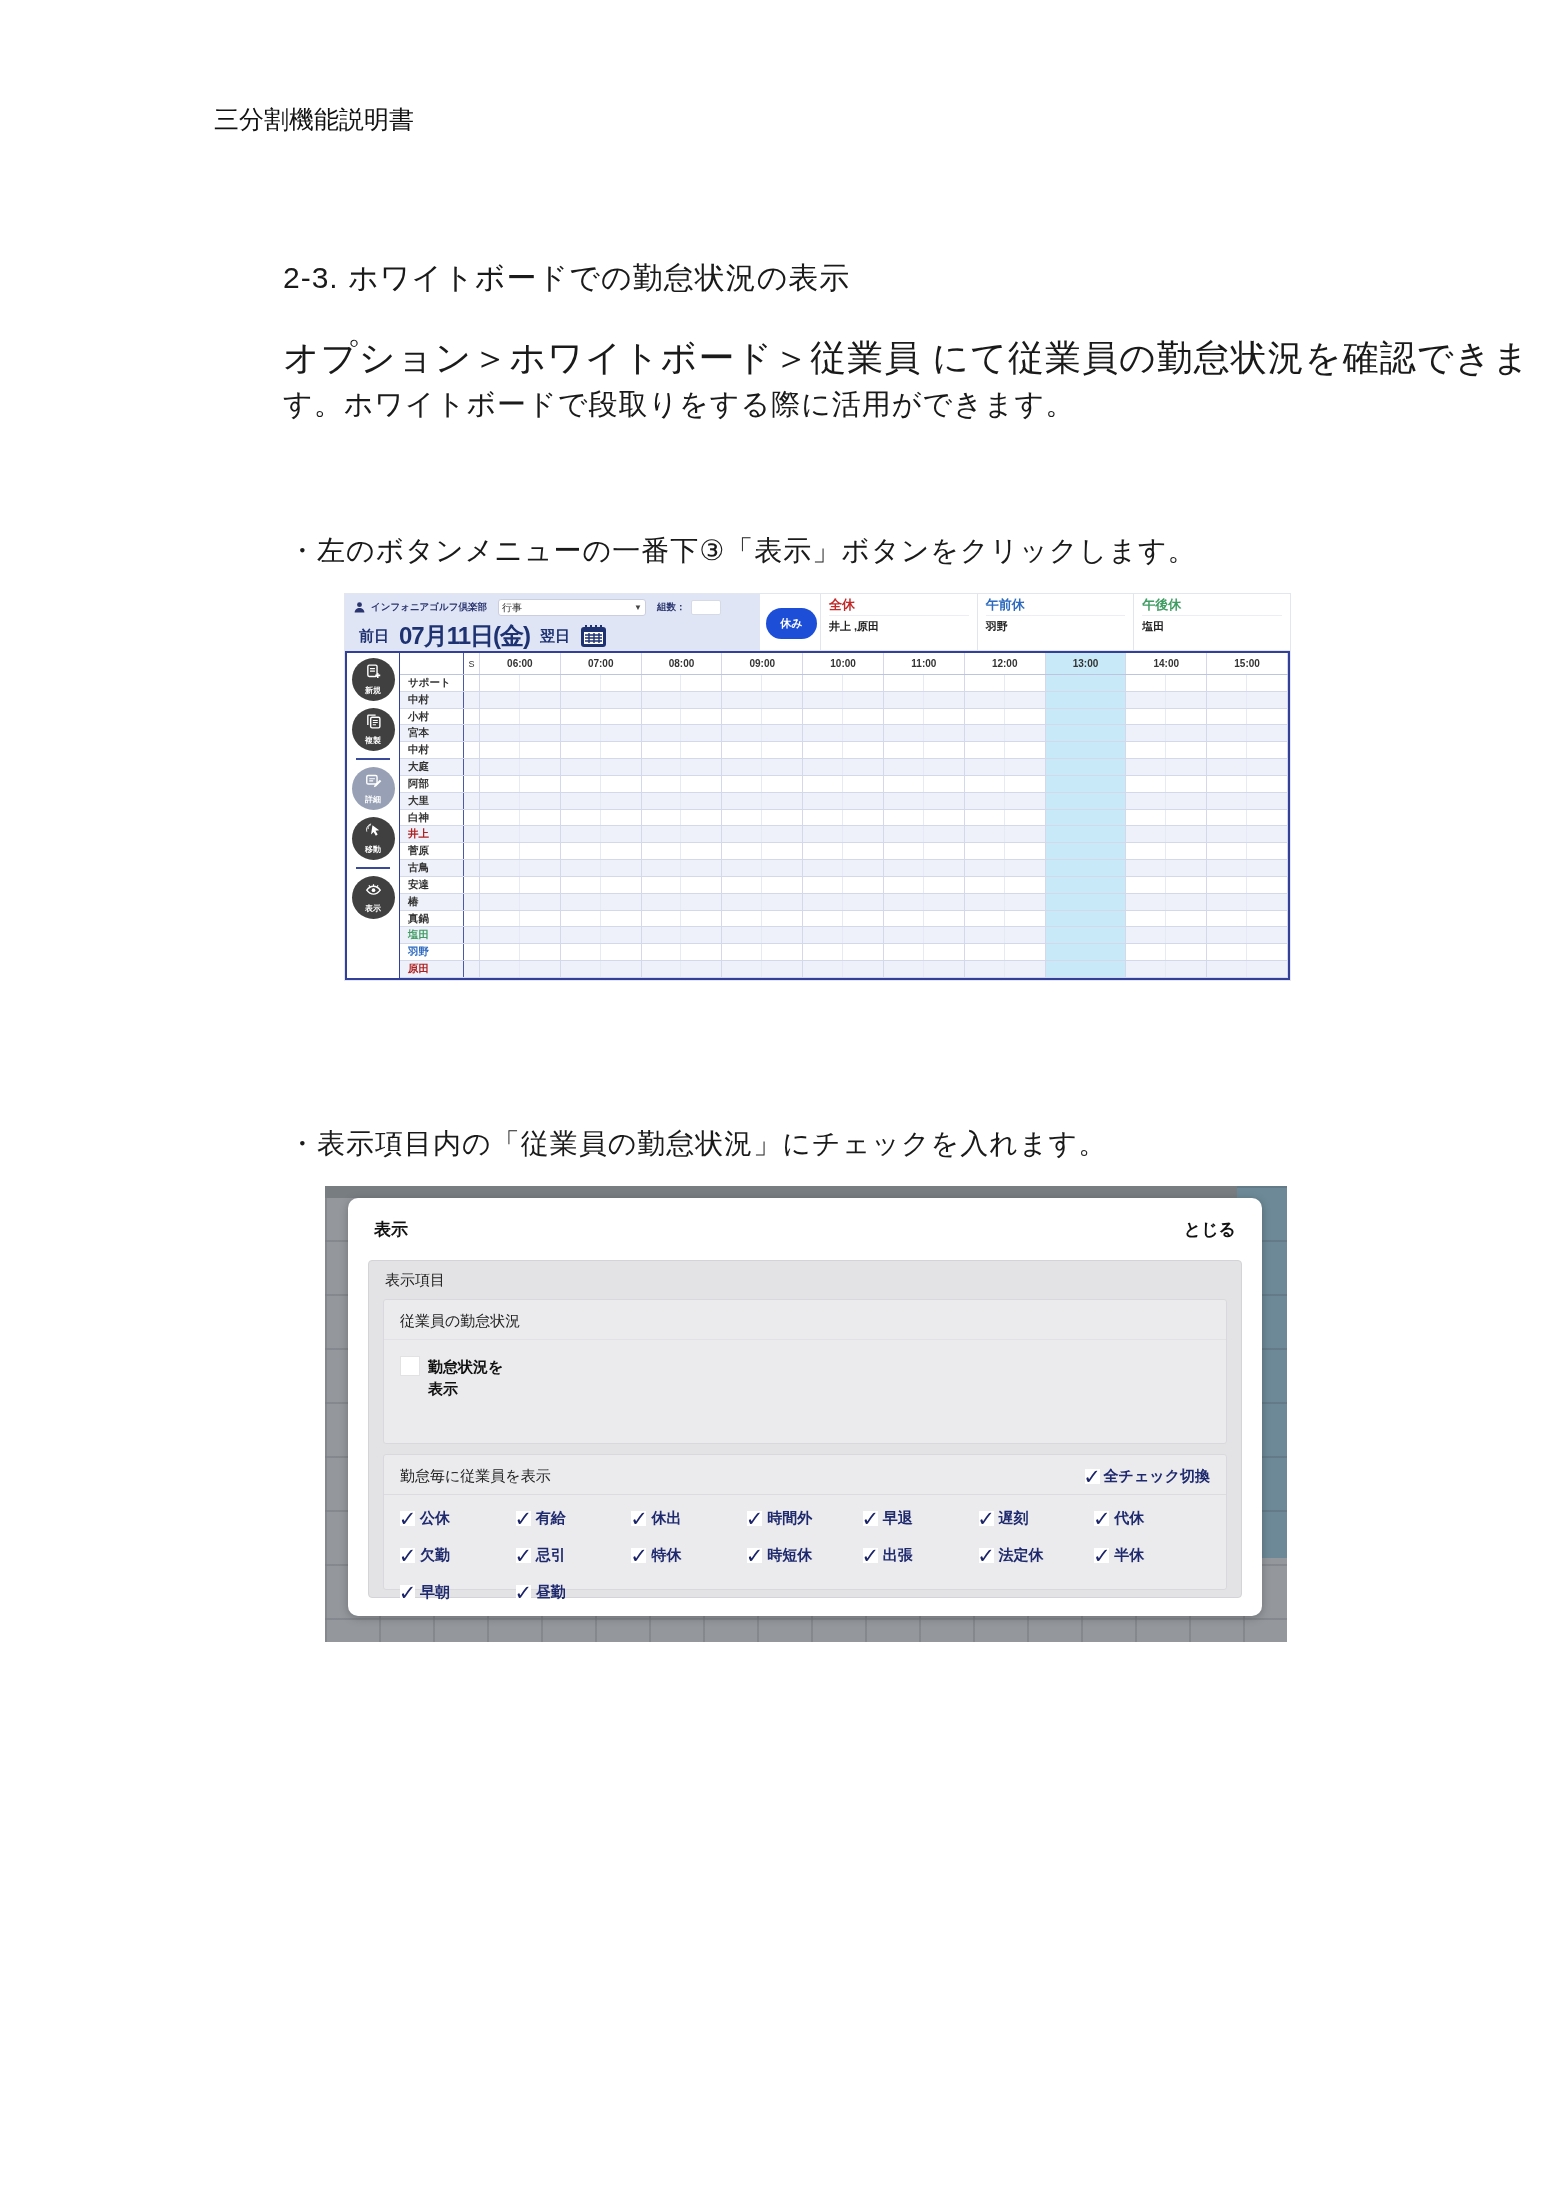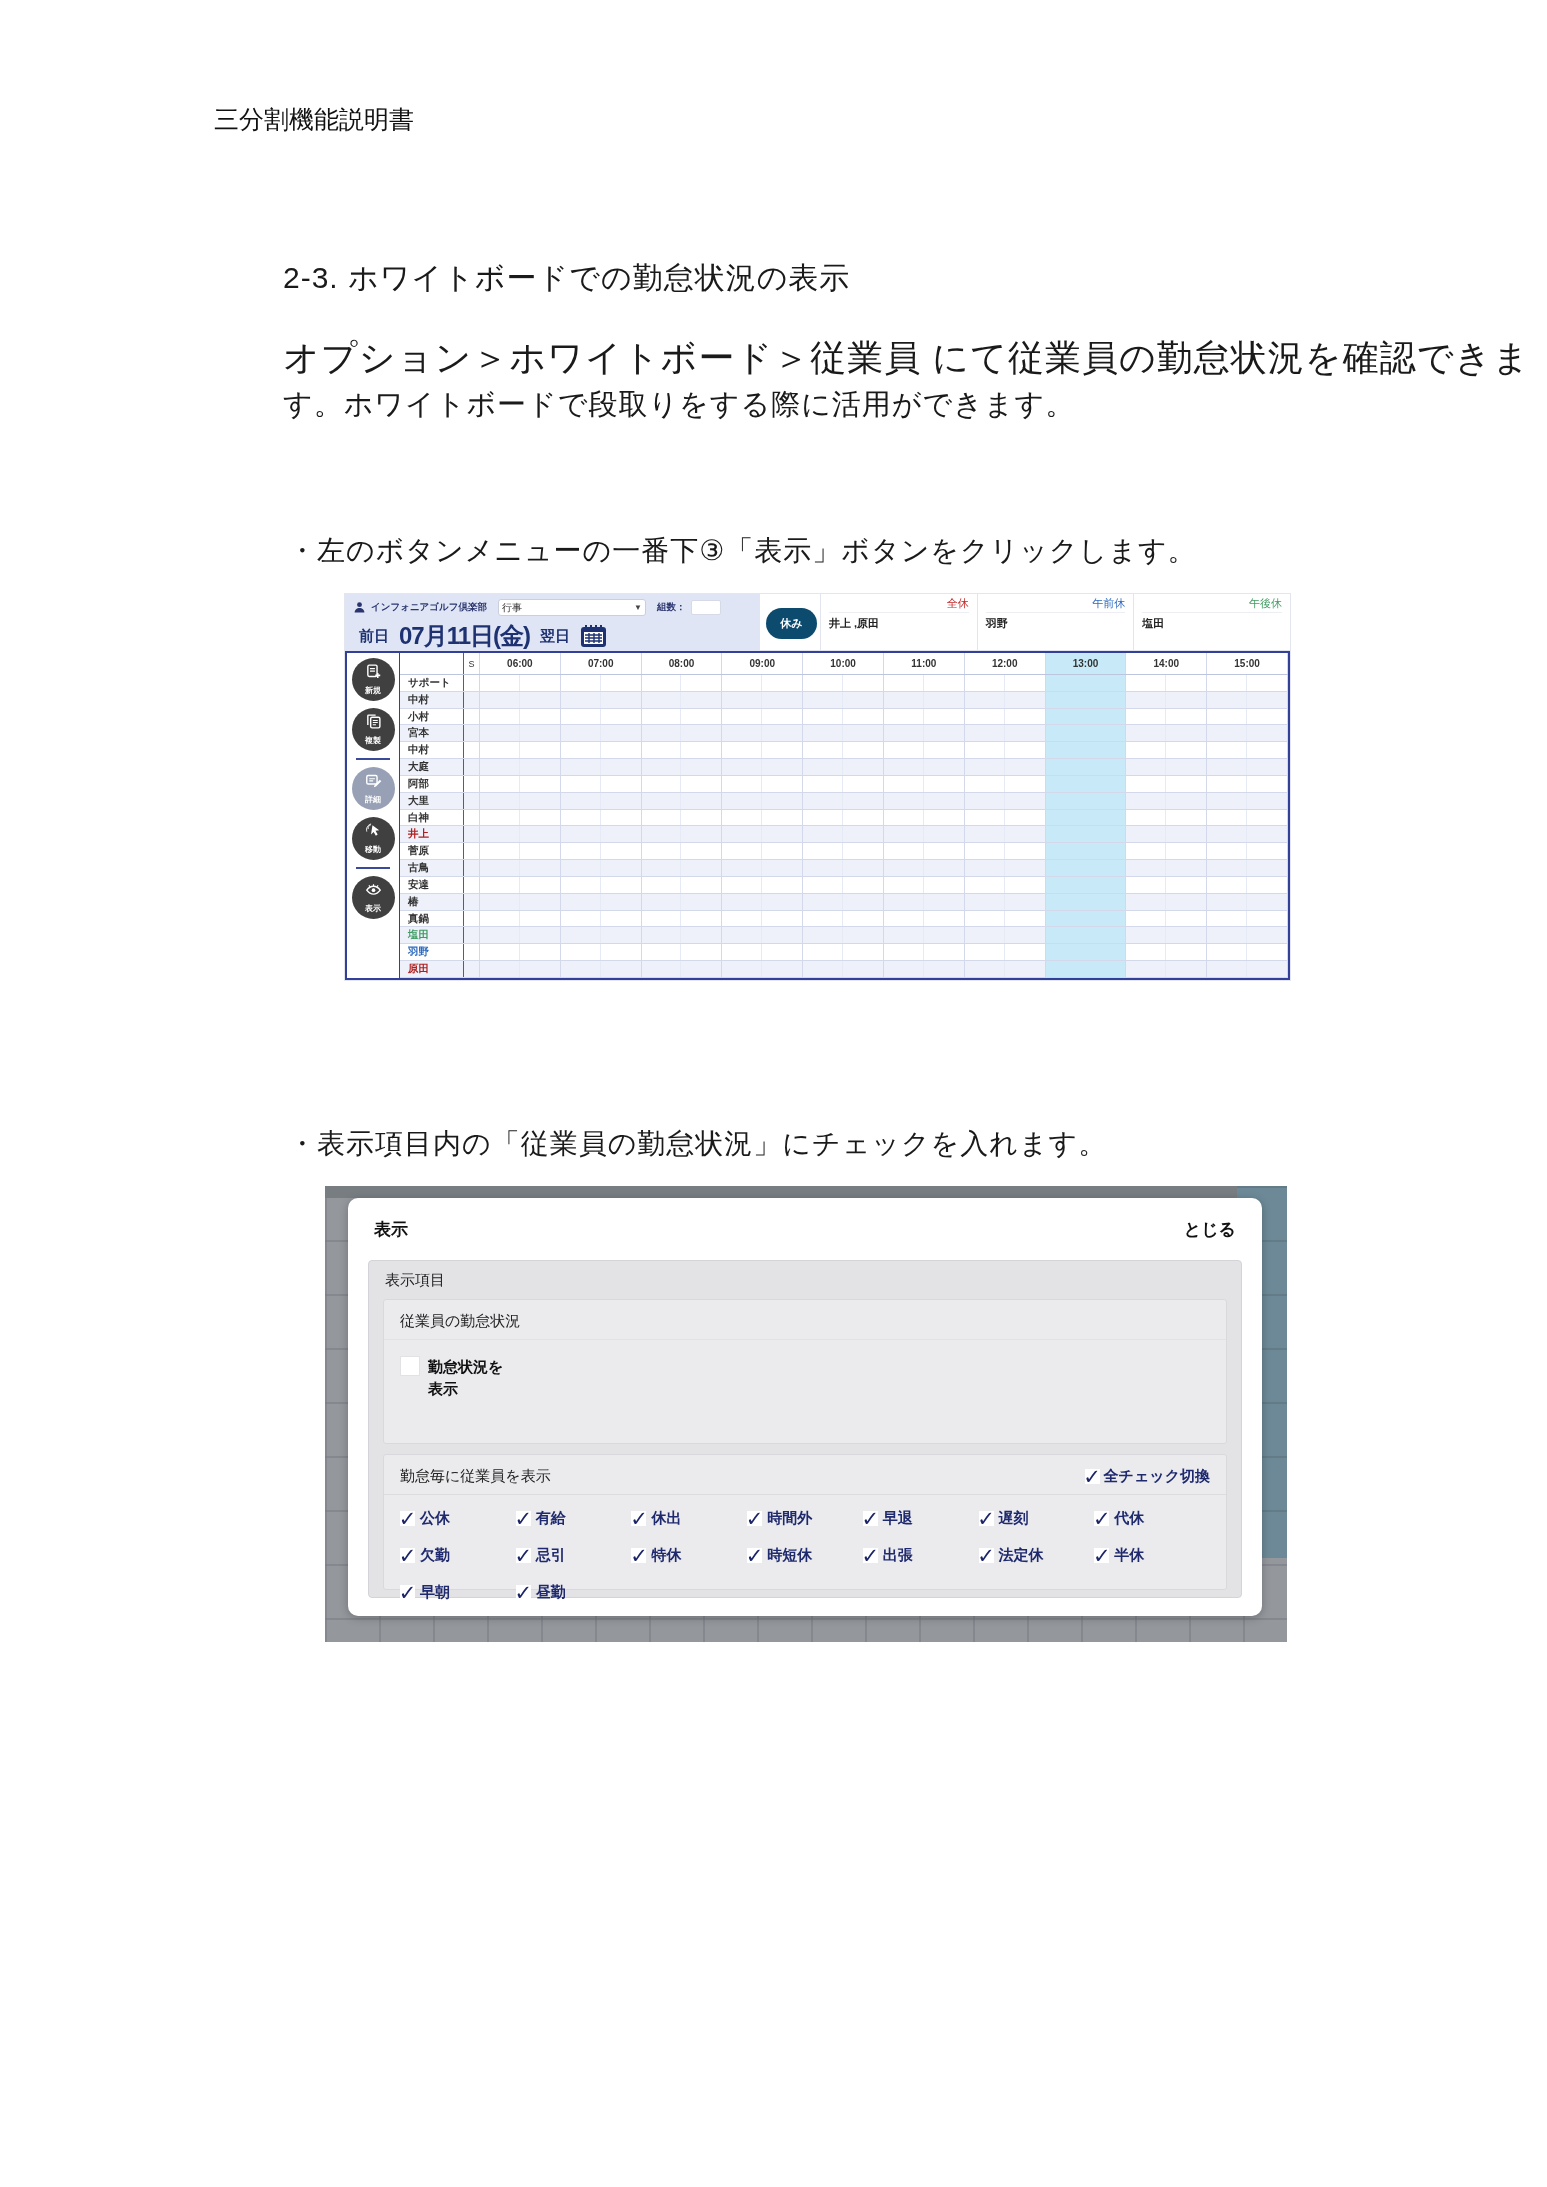--- a/index.html
+++ b/index.html
@@ -27,26 +27,26 @@
     border-radius:3px; font-size:10px; color:#333; display:flex; align-items:center;
     justify-content:space-between; padding:0 3px; }
   .caret { font-size:8px; color:#444; }
   .group-label { font-size:9.5px; color:#2a3570; font-weight:bold; margin-left:6px; }
   .group-input { width:30px; height:15px; background:#fff; border:1px solid #d6dae6; border-radius:2px; }
   .date-row { display:flex; align-items:center; height:30px; padding-left:14px; gap:10px; }
   .nav-btn { font-size:15px; font-weight:bold; color:#1e3272; cursor:pointer; }
   .date-text { font-size:24px; font-weight:bold; color:#1e3272; letter-spacing:-1px; }
   .cal-icon { width:27px; height:24px; }
   .topbar-right { flex:1; background:#fff; display:flex; position:relative; border-bottom:1px solid #e2e5ef; }
-  .rest-btn { position:absolute; left:6px; top:14px; width:51px; height:31px; background:#0c4a6e;
+  .rest-btn { position:absolute; left:6px; top:14px; width:51px; height:31px; background:#1d4ed8;
     color:#fff; font-size:11px; font-weight:bold; border-radius:16px; display:flex;
     align-items:center; justify-content:center; cursor:pointer; z-index:2; }
   .leave-cols { position:absolute; left:60px; right:0; top:0; bottom:0; display:flex; }
   .leave-col { flex:1; border-left:1px solid #e3e5ee; padding:2px 8px; }
-  .leave-head { text-align:right; font-size:11px; font-weight:normal; border-bottom:1px solid #eceef4; padding-bottom:1px; }
+  .leave-head { text-align:left; font-size:13px; font-weight:bold; border-bottom:1px solid #eceef4; padding-bottom:1px; }
   .leave-names { font-size:11px; color:#222; padding-top:3px; font-weight:bold; }
 
   .board { position:absolute; left:0; top:57px; right:0; bottom:0; display:flex;
     border:2px solid #32409a; }
   .side-strip { width:52px; background:#fff; display:flex; flex-direction:column; align-items:center;
     padding-top:5px; }
   .side-btn { width:43px; height:43px; border-radius:50%; background:#404040; color:#fff; display:flex;
     flex-direction:column; align-items:center; justify-content:center; margin-bottom:7px; cursor:pointer; }
   .side-btn.disabled { background:#97a0b5; }
   .side-btn svg { width:19px; height:17px; }

